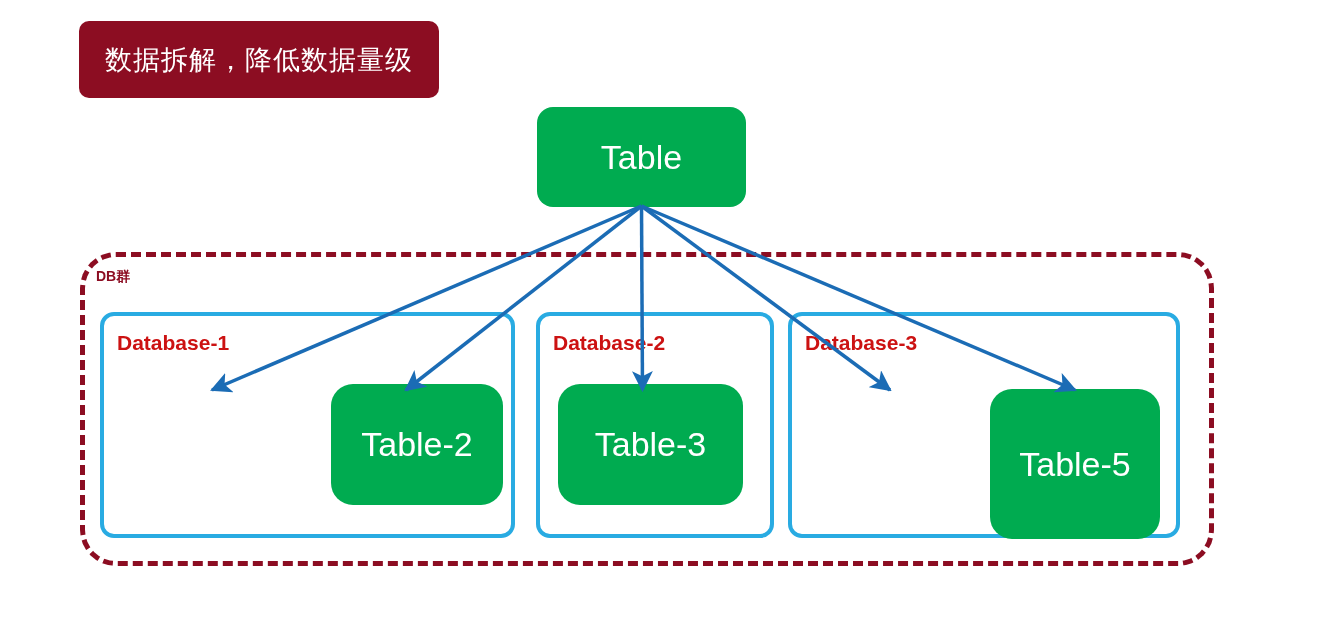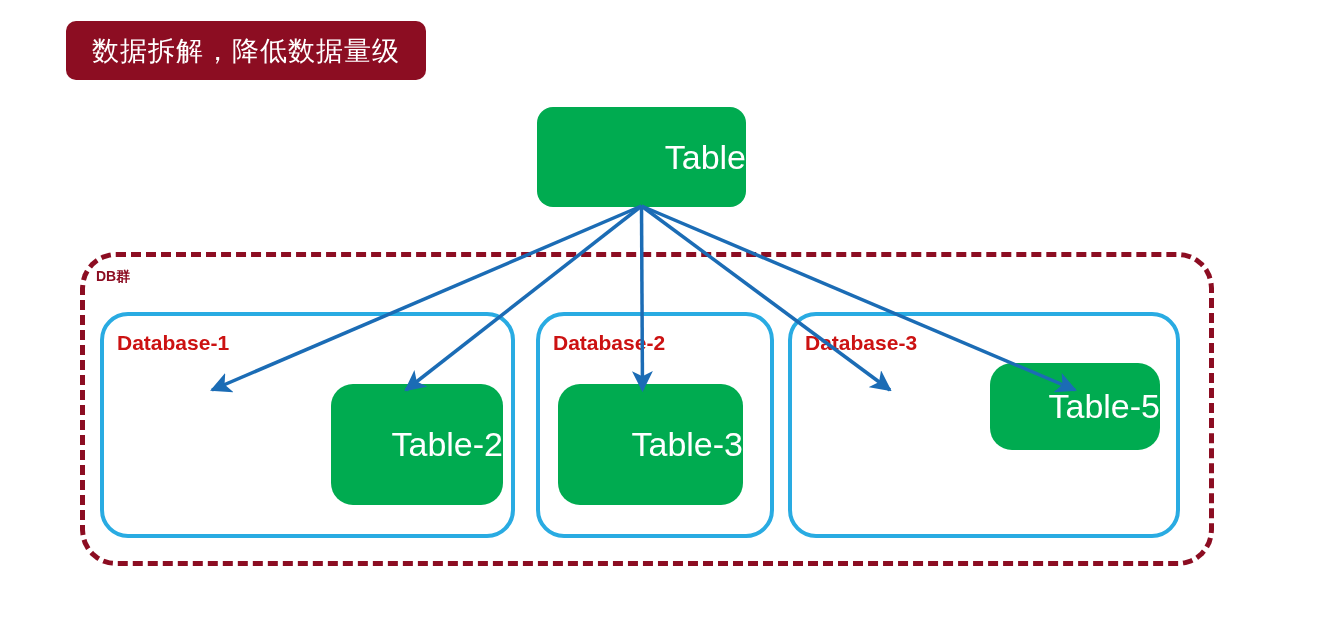--- a/index.html
+++ b/index.html
@@ -12,74 +12,74 @@
   }
   html,body{margin:0;padding:0;background:#fff;}
   .canvas{
     position:relative;
     width:1319px;height:635px;
     background:#fff;
     overflow:hidden;
     font-family:"Liberation Sans", sans-serif;
   }
   .banner{
-    position:absolute;left:66px;top:21px;width:360px;height:59px;
+    position:absolute;left:79px;top:21px;width:360px;height:77px;
     background:var(--maroon);
     border-radius:10px;
     display:flex;align-items:center;justify-content:center;
   }
   .banner-text{
     color:var(--white);
     font-family:"DejaVu Serif","Liberation Serif",serif;
     font-size:27px;
     letter-spacing:1px;
     white-space:nowrap;
   }
   .green-node{
     position:absolute;
     background:var(--green);
-    display:flex;align-items:center;justify-content:flex-end;
+    display:flex;align-items:center;justify-content:center;
     color:var(--white);
     font-size:34px;
     box-sizing:border-box;
   }
   .root-table{left:537px;top:107px;width:209px;height:100px;border-radius:16px;}
   .db-group{
     position:absolute;left:80px;top:252px;width:1134px;height:314px;
     border:5px dashed var(--maroon);
     border-radius:36px;
     box-sizing:border-box;
   }
   .db-group-label{
     position:absolute;left:11px;top:11px;
     color:var(--maroon);
     font-size:14px;font-weight:bold;
   }
   .database{
     position:absolute;
     border:4px solid var(--light-blue);
-    border-radius:28px;
+    border-radius:14px;
     box-sizing:border-box;
     background:#fff;
   }
   .db1{left:100px;top:312px;width:415px;height:226px;}
   .db2{left:536px;top:312px;width:238px;height:226px;}
   .db3{left:788px;top:312px;width:392px;height:226px;}
   .database-label{
     position:absolute;left:13px;top:15px;
     color:var(--label-red);
     font-size:21px;font-weight:bold;
     white-space:nowrap;
   }
   .table-node{border-radius:22px;}
   .t1{left:127px;top:384px;width:170px;height:121px;}
   .t2{left:331px;top:384px;width:172px;height:121px;}
   .t3{left:558px;top:384px;width:185px;height:121px;}
   .t4{left:805px;top:384px;width:170px;height:121px;}
-  .t5{left:990px;top:363px;width:170px;height:87px;}
+  .t5{left:990px;top:389px;width:170px;height:150px;}
   .arrows-layer{
     position:absolute;left:0;top:0;width:1319px;height:635px;
     pointer-events:none;
     z-index:10;
   }
   .edge-line{
     stroke:var(--arrow-blue);
     stroke-width:3.5;
     fill:none;
   }

